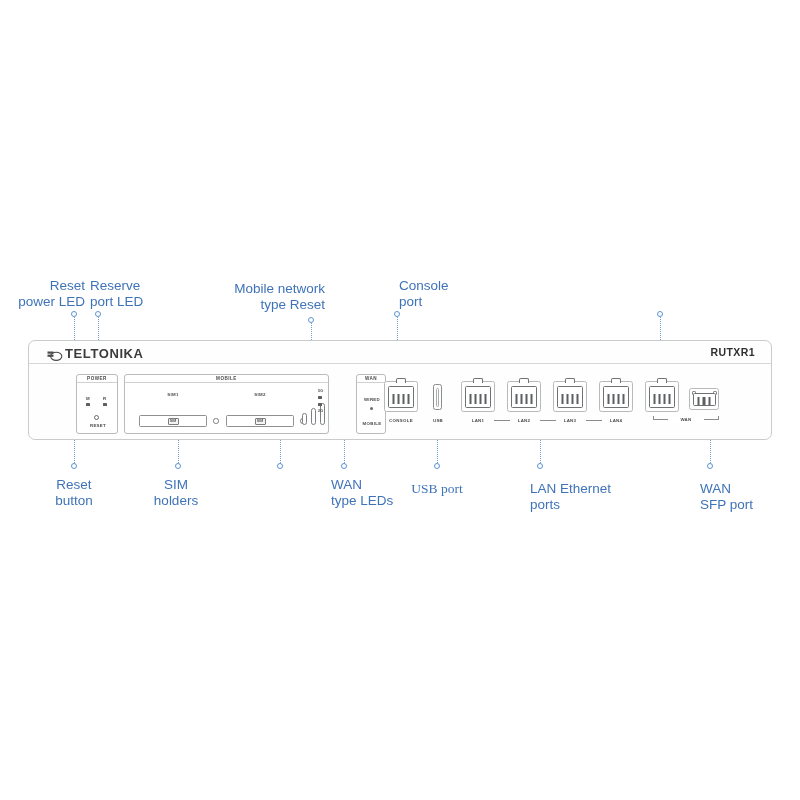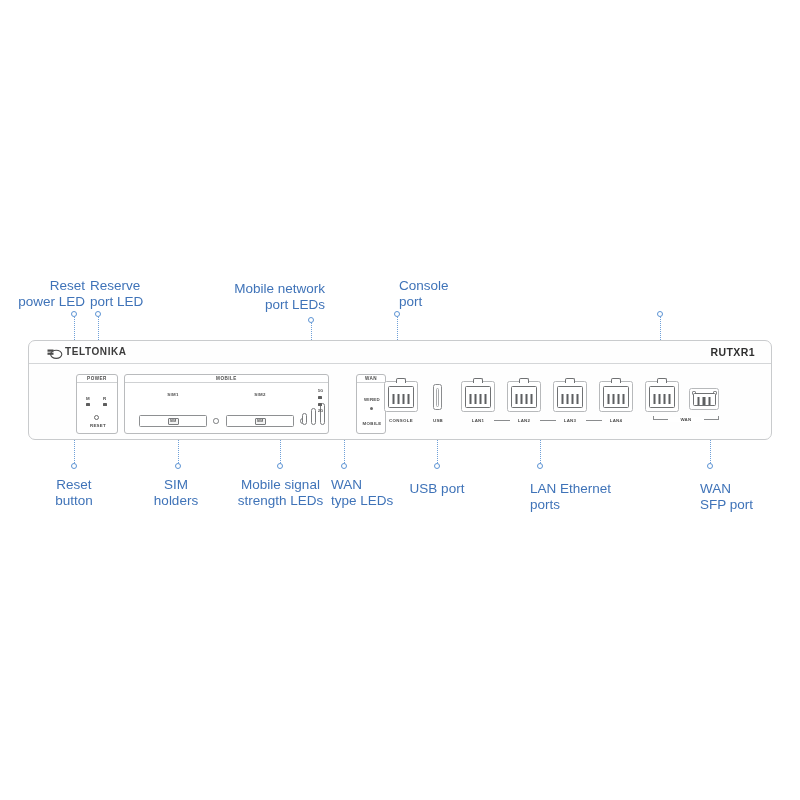--- a/index.html
+++ b/index.html
@@ -80,21 +80,21 @@
     align-items: center;
     gap: 2px;
   }
   .logo-mark {
     width: 16px;
     height: 11px;
     position: relative;
   }
   .logo-text {
     font-family: "Liberation Sans", sans-serif;
-    font-size: 10px;
+    font-size: 13px;
     font-weight: 700;
     letter-spacing: 0.6px;
     color: #3c3c3c;
   }
   .model {
     position: absolute;
     right: 16px;
     top: 5px;
     font-family: "Liberation Sans", sans-serif;
     font-size: 10.5px;
@@ -354,21 +354,21 @@
 </head>
 <body>
 
 <div id="stage">
 
   <div class="callout c-right" style="left:0px; top:278px; width:85px;">Reset
 power LED</div>
   <div class="callout c-left" style="left:90px; top:278px; width:90px;">Reserve
 port LED</div>
   <div class="callout c-right" style="left:190px; top:281px; width:135px;">Mobile network
-port LEDs</div>
+type Reset</div>
   <div class="callout c-left" style="left:399px; top:278px; width:90px;">Console
 port</div>
 
   <div class="ring" style="left:71px; top:311px;"></div>
   <div class="leader" style="left:74px; top:317px; height:23px;"></div>
 
   <div class="ring" style="left:95px; top:311px;"></div>
   <div class="leader" style="left:98px; top:317px; height:23px;"></div>
 
   <div class="ring" style="left:308px; top:317px;"></div>
@@ -564,23 +564,21 @@
   <div class="leader" style="left:540px; top:440px; height:23px;"></div>
   <div class="ring" style="left:537px; top:463px;"></div>
 
   <div class="leader" style="left:710px; top:440px; height:23px;"></div>
   <div class="ring" style="left:707px; top:463px;"></div>
 
   <div class="callout c-center" style="left:24px; top:477px; width:100px;">Reset
 button</div>
   <div class="callout c-center" style="left:135px; top:477px; width:82px;">SIM
 holders</div>
-  <div class="callout c-center" style="left:198px; top:477px; width:165px;">Mobile signal
-strength LEDs</div>
   <div class="callout c-left" style="left:331px; top:477px; width:90px;">WAN
 type LEDs</div>
-  <div class="callout c-center" style="left:392px; top:481px; width:90px;">USB port</div>
+  <div class="callout c-center" style="left:392px; top:481px; width:90px;font-family:Liberation Serif, serif;">USB port</div>
   <div class="callout c-left" style="left:530px; top:481px; width:110px;">LAN Ethernet
 ports</div>
   <div class="callout c-left" style="left:700px; top:481px; width:90px;">WAN
 SFP port</div>
 
 </div>
 
 </body></html>

